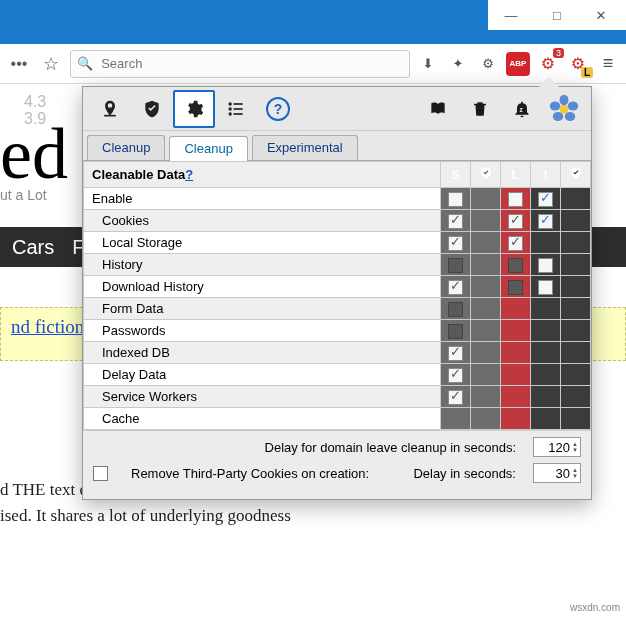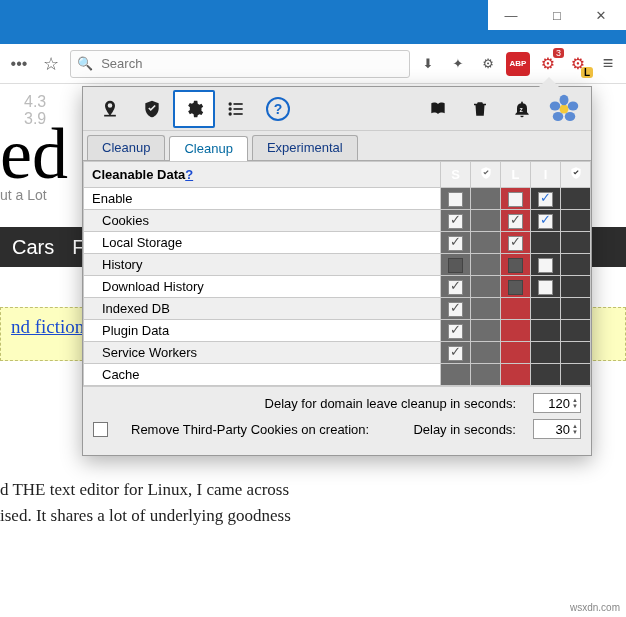--- a/index.html
+++ b/index.html
@@ -383,29 +383,45 @@
         </tr>
         <tr>
           <td class="name indent">Download History</td>
           <td class="cell cell-s"><span class="chk checked"></span></td>
           <td class="cell cell-sh"></td>
           <td class="cell cell-l"><span class="chk gray-dark"></span></td>
           <td class="cell cell-i"><span class="chk"></span></td>
           <td class="cell cell-ish"></td>
         </tr>
         <tr>
+          <td class="name indent">Form Data</td>
+          <td class="cell cell-s"><span class="chk gray-dark"></span></td>
+          <td class="cell cell-sh"></td>
+          <td class="cell cell-l"></td>
+          <td class="cell cell-i"></td>
+          <td class="cell cell-ish"></td>
+        </tr>
+        <tr>
+          <td class="name indent">Passwords</td>
+          <td class="cell cell-s"><span class="chk gray-dark"></span></td>
+          <td class="cell cell-sh"></td>
+          <td class="cell cell-l"></td>
+          <td class="cell cell-i"></td>
+          <td class="cell cell-ish"></td>
+        </tr>
+        <tr>
           <td class="name indent">Indexed DB</td>
           <td class="cell cell-s"><span class="chk checked"></span></td>
           <td class="cell cell-sh"></td>
           <td class="cell cell-l"></td>
           <td class="cell cell-i"></td>
           <td class="cell cell-ish"></td>
         </tr>
         <tr>
-          <td class="name indent">Plugin Data</td>
+          <td class="name indent">Delay Data</td>
           <td class="cell cell-s"><span class="chk checked"></span></td>
           <td class="cell cell-sh"></td>
           <td class="cell cell-l"></td>
           <td class="cell cell-i"></td>
           <td class="cell cell-ish"></td>
         </tr>
         <tr>
           <td class="name indent">Service Workers</td>
           <td class="cell cell-s"><span class="chk checked"></span></td>
           <td class="cell cell-sh"></td>

